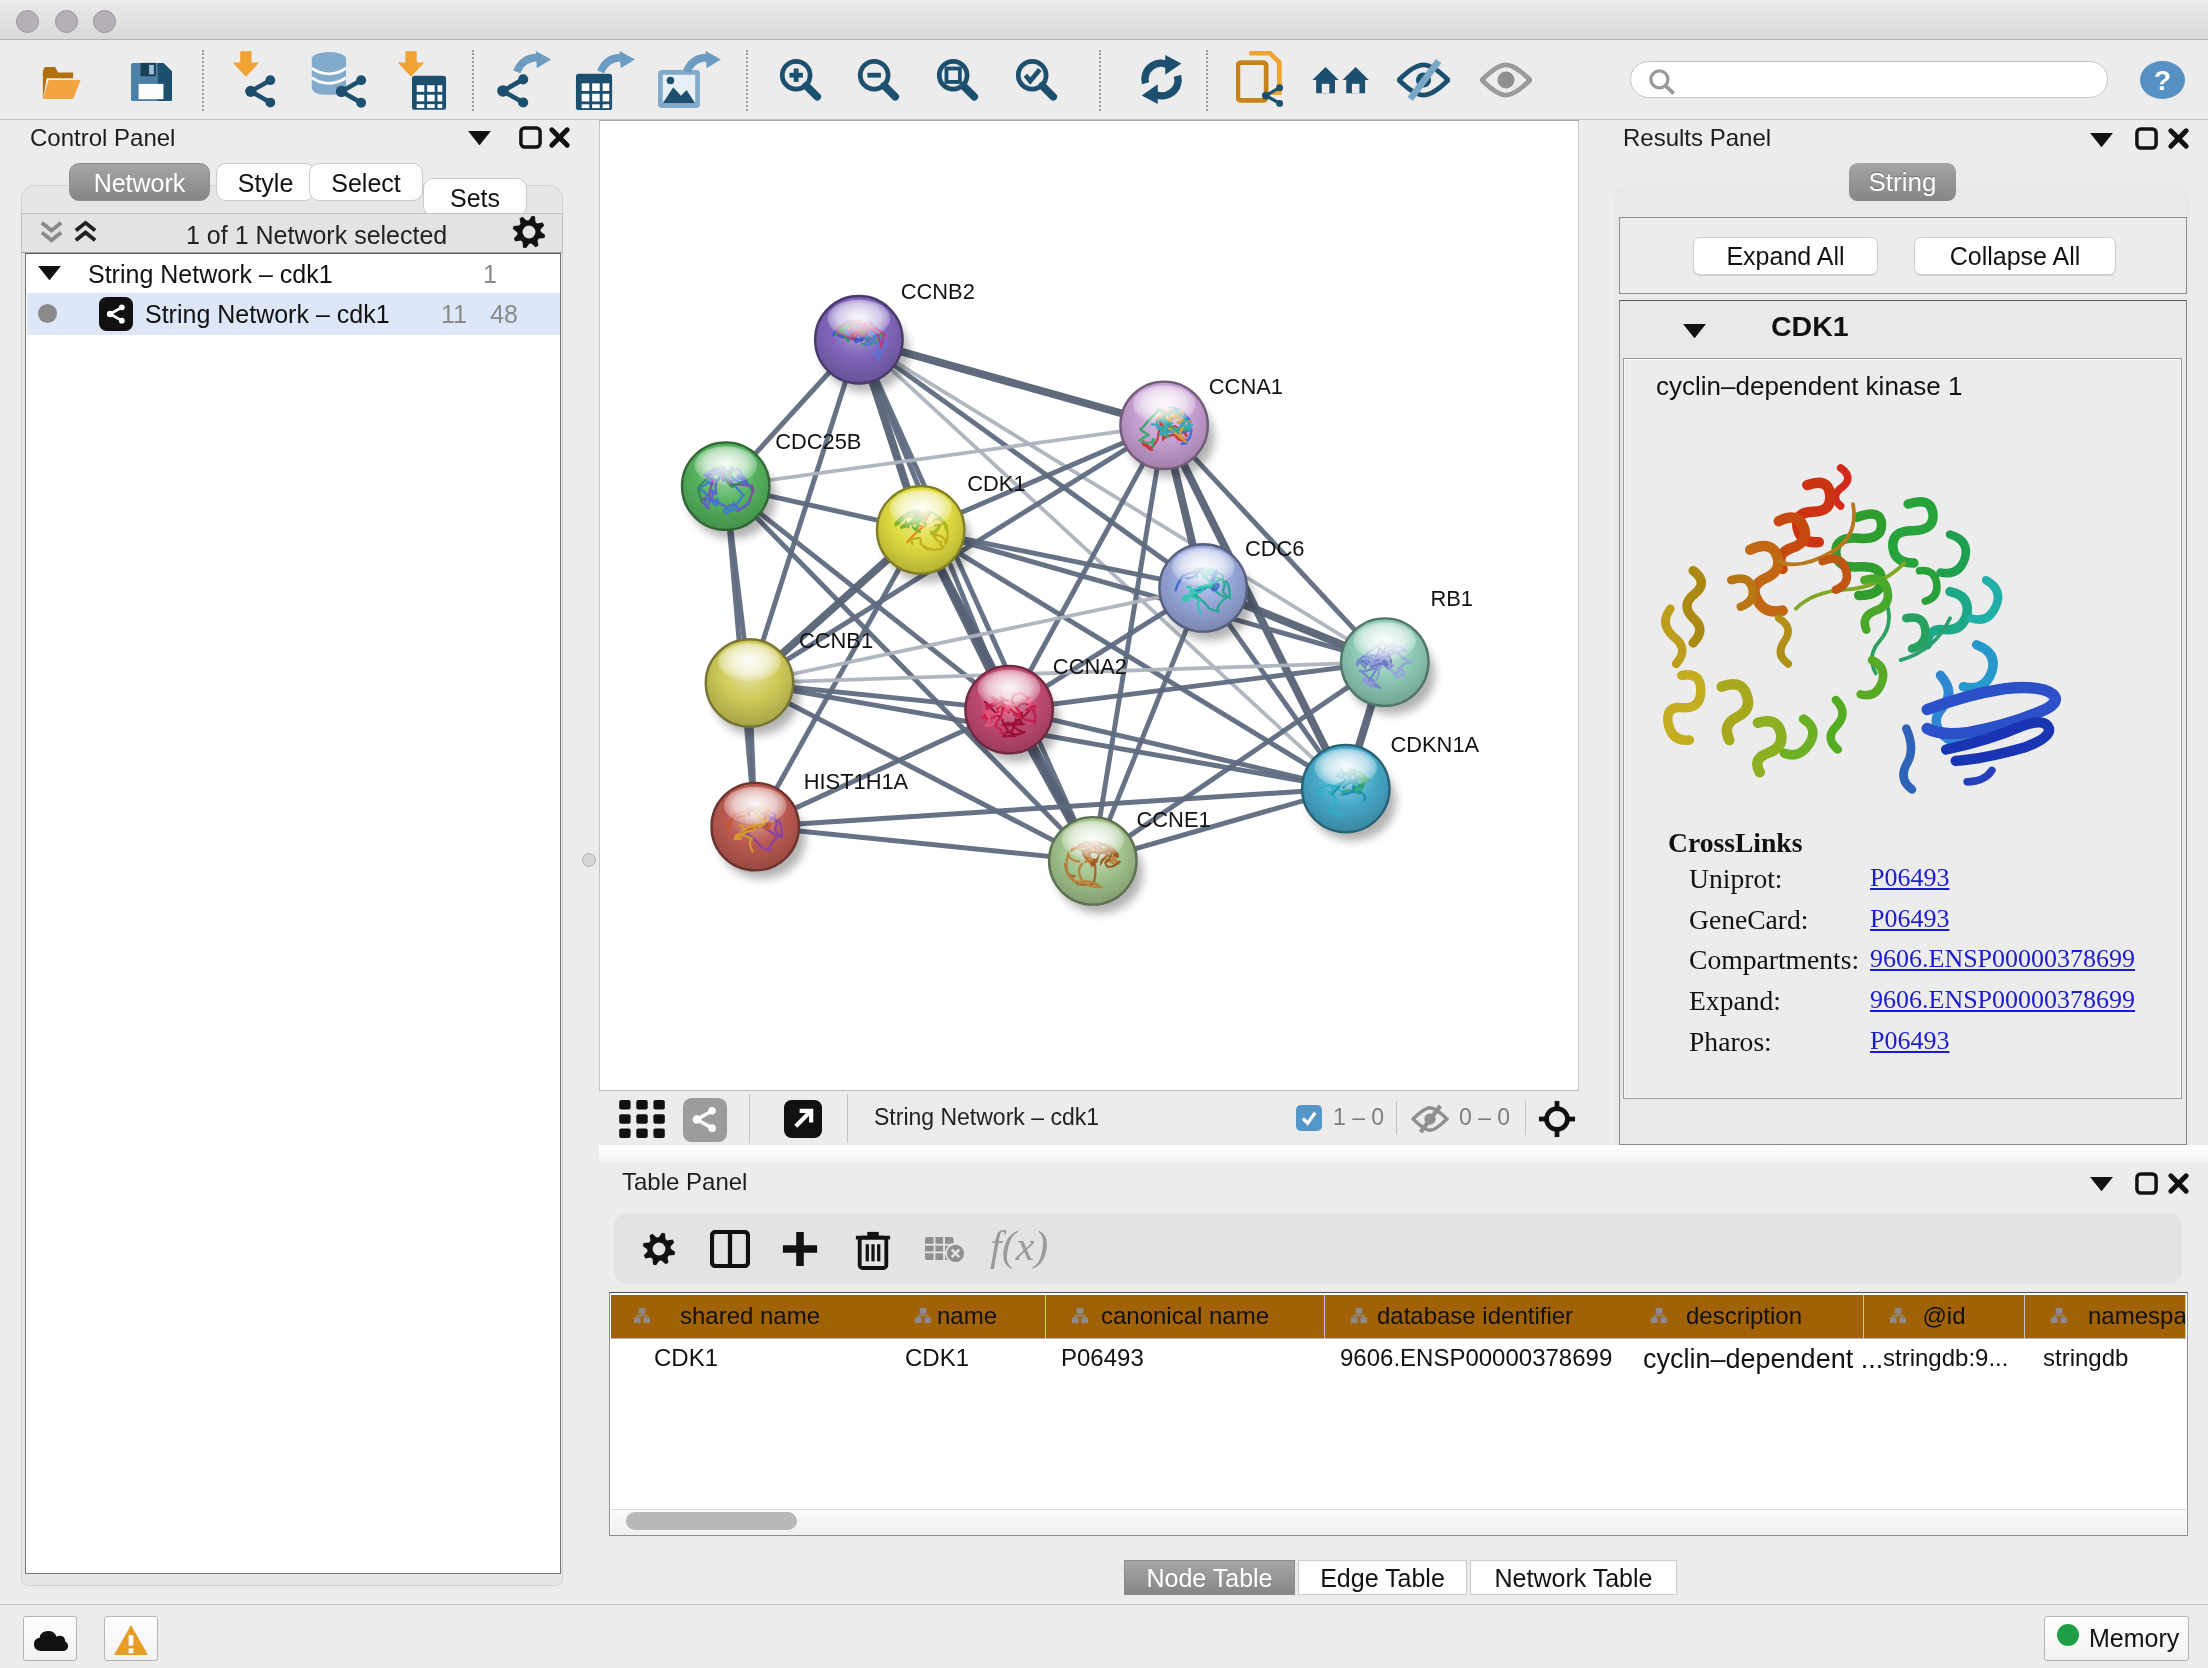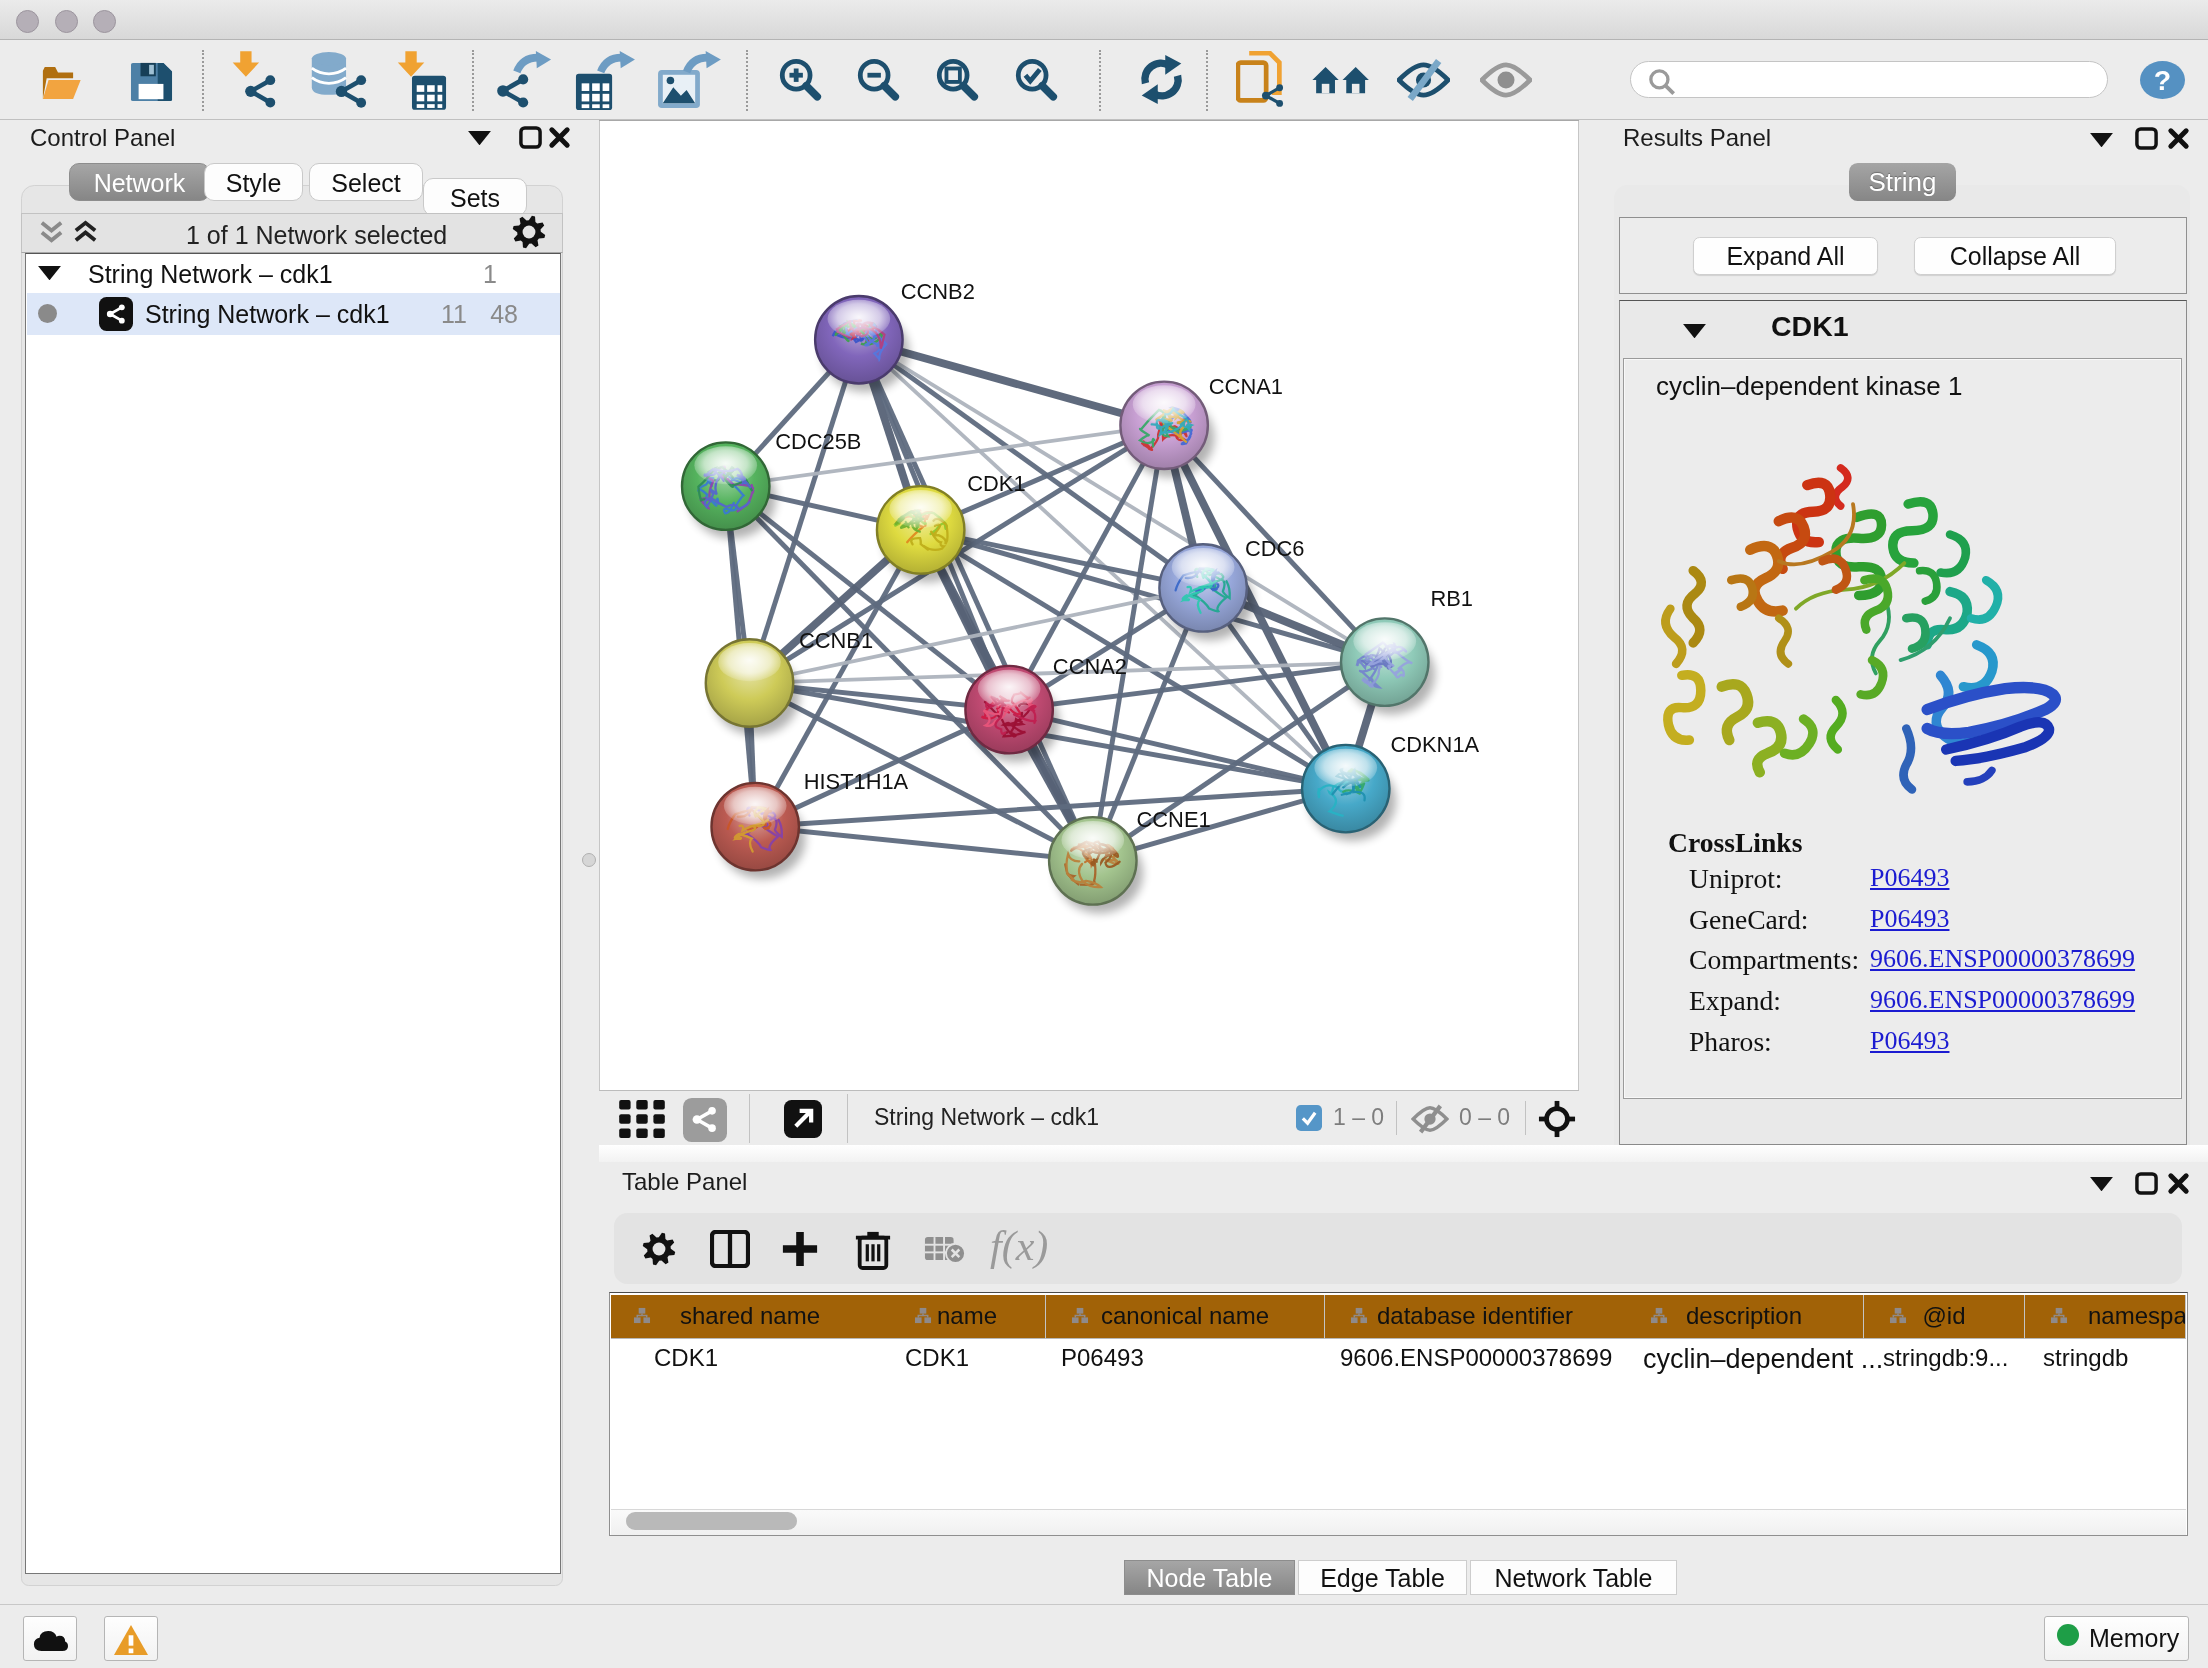--- a/index.html
+++ b/index.html
@@ -226,21 +226,21 @@
     <path d="M0 0 L24 0 L12 15 Z" fill="#111"></path>
   </svg>
 <svg style="position:absolute;left:519px;top:126px;" width="23" height="23" viewBox="0 0 24 24" xmlns="http://www.w3.org/2000/svg">
     <rect x="2" y="2" width="20" height="20" rx="4" fill="none" stroke="#111" stroke-width="3.6"></rect>
   </svg>
 <svg style="position:absolute;left:548px;top:126px;" width="23" height="23" viewBox="0 0 24 24">
     <path d="M4 4 L20 20 M20 4 L4 20" stroke="#111" stroke-width="5.2" stroke-linecap="round"></path>
   </svg>
 <div id="cp-container"></div>
 <div class="tab sel" style="left:69px;top:163px;width:141px;">Network</div>
-<div class="tab" style="left:204px;top:163px;width:99px;">Style</div>
+<div class="tab" style="left:216px;top:163px;width:99px;">Style</div>
 <div class="tab" style="left:309px;top:163px;width:114px;">Select</div>
 <div class="tab" style="left:423px;top:163px;width:104px;margin-top:15px;">Sets</div>
 <div id="netlist-bar"></div>
 <svg style="position:absolute;left:38px;top:219px;" width="27" height="27" viewBox="0 0 28 28" xmlns="http://www.w3.org/2000/svg">
     <path d="M4 4 L14 12 L24 4 M4 14 L14 22 L24 14" fill="none" stroke="#8a8a8a" stroke-width="4"></path>
   </svg>
 <svg style="position:absolute;left:72px;top:219px;" width="27" height="27" viewBox="0 0 28 28" xmlns="http://www.w3.org/2000/svg">
     <path d="M4 12 L14 4 L24 12 M4 22 L14 14 L24 22" fill="none" stroke="#222" stroke-width="4"></path>
   </svg>
 <div class="abs" style="left:186px;top:221px;font-size:25px;color:#222;">1 of 1 Network selected</div>

